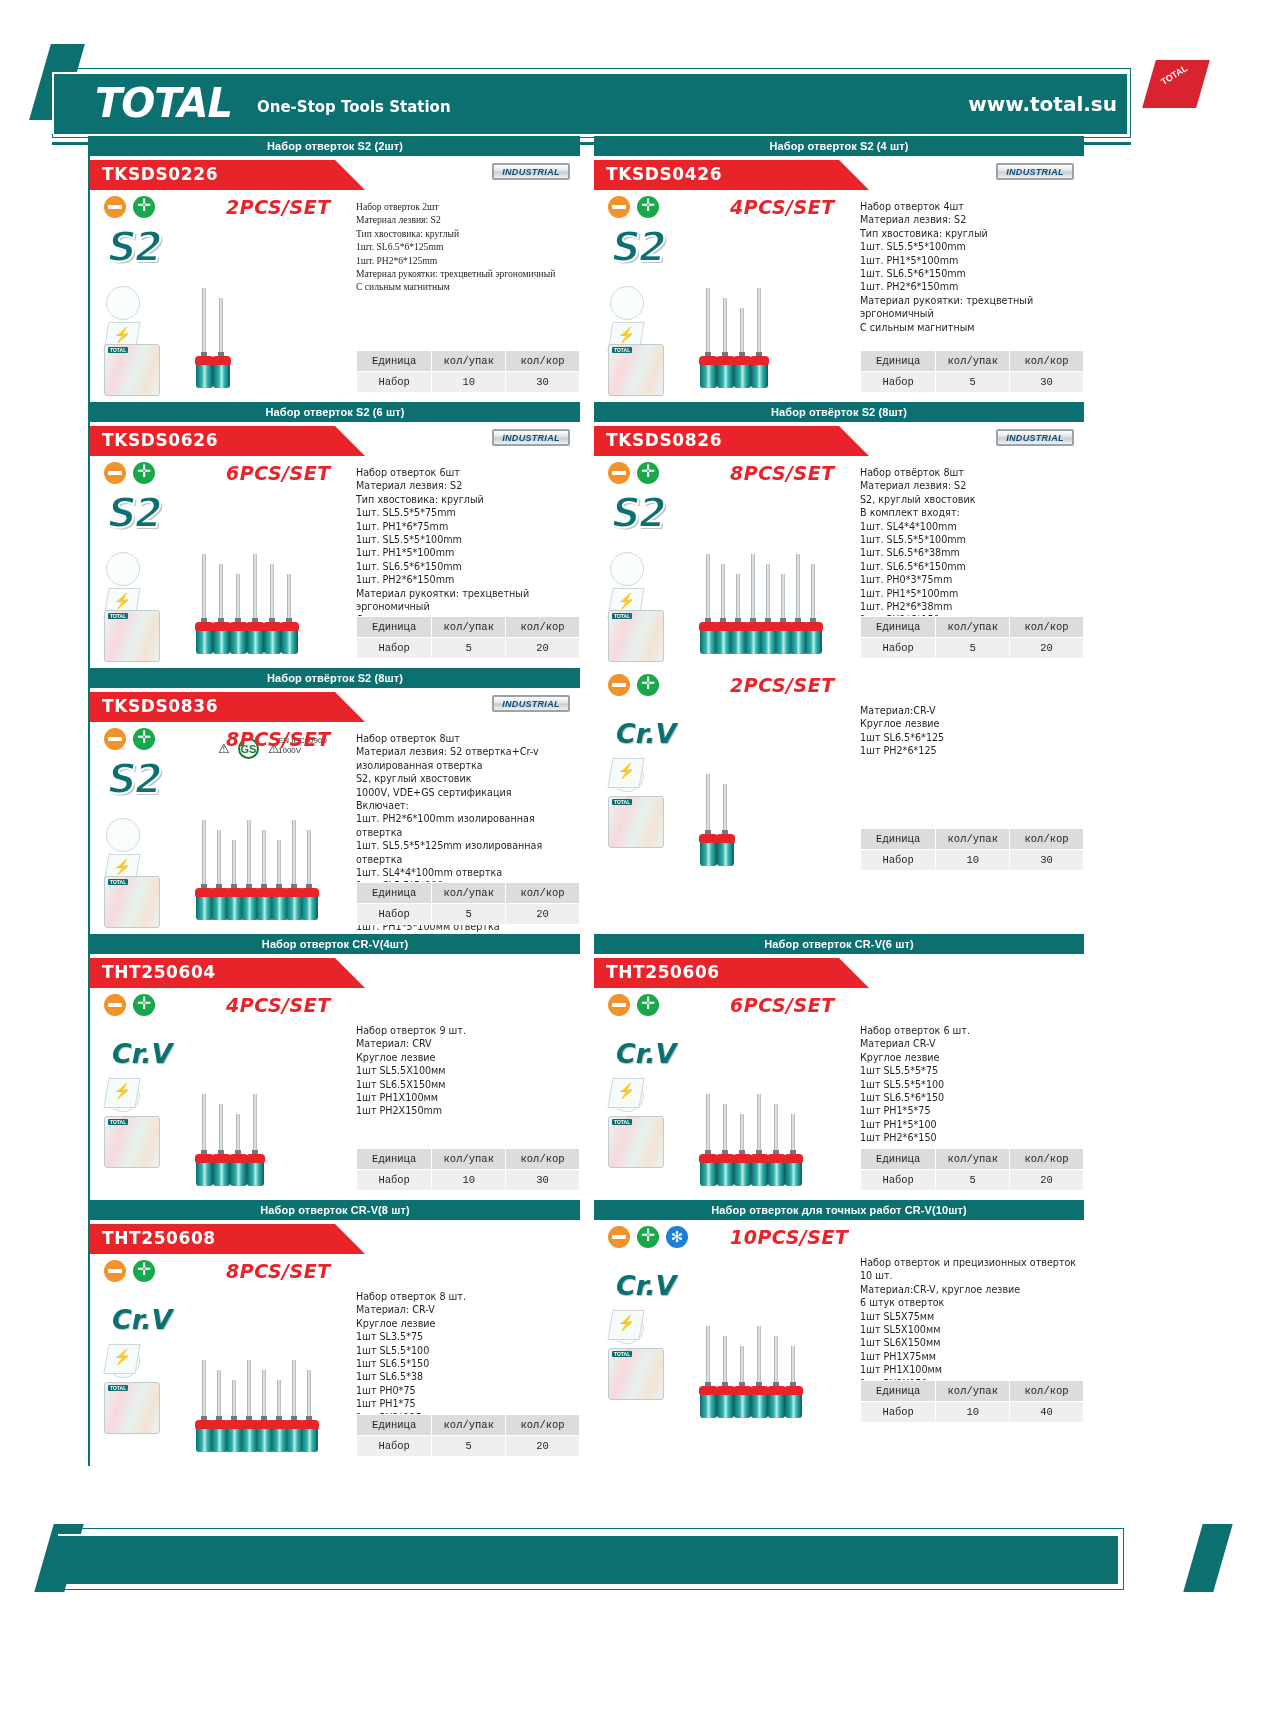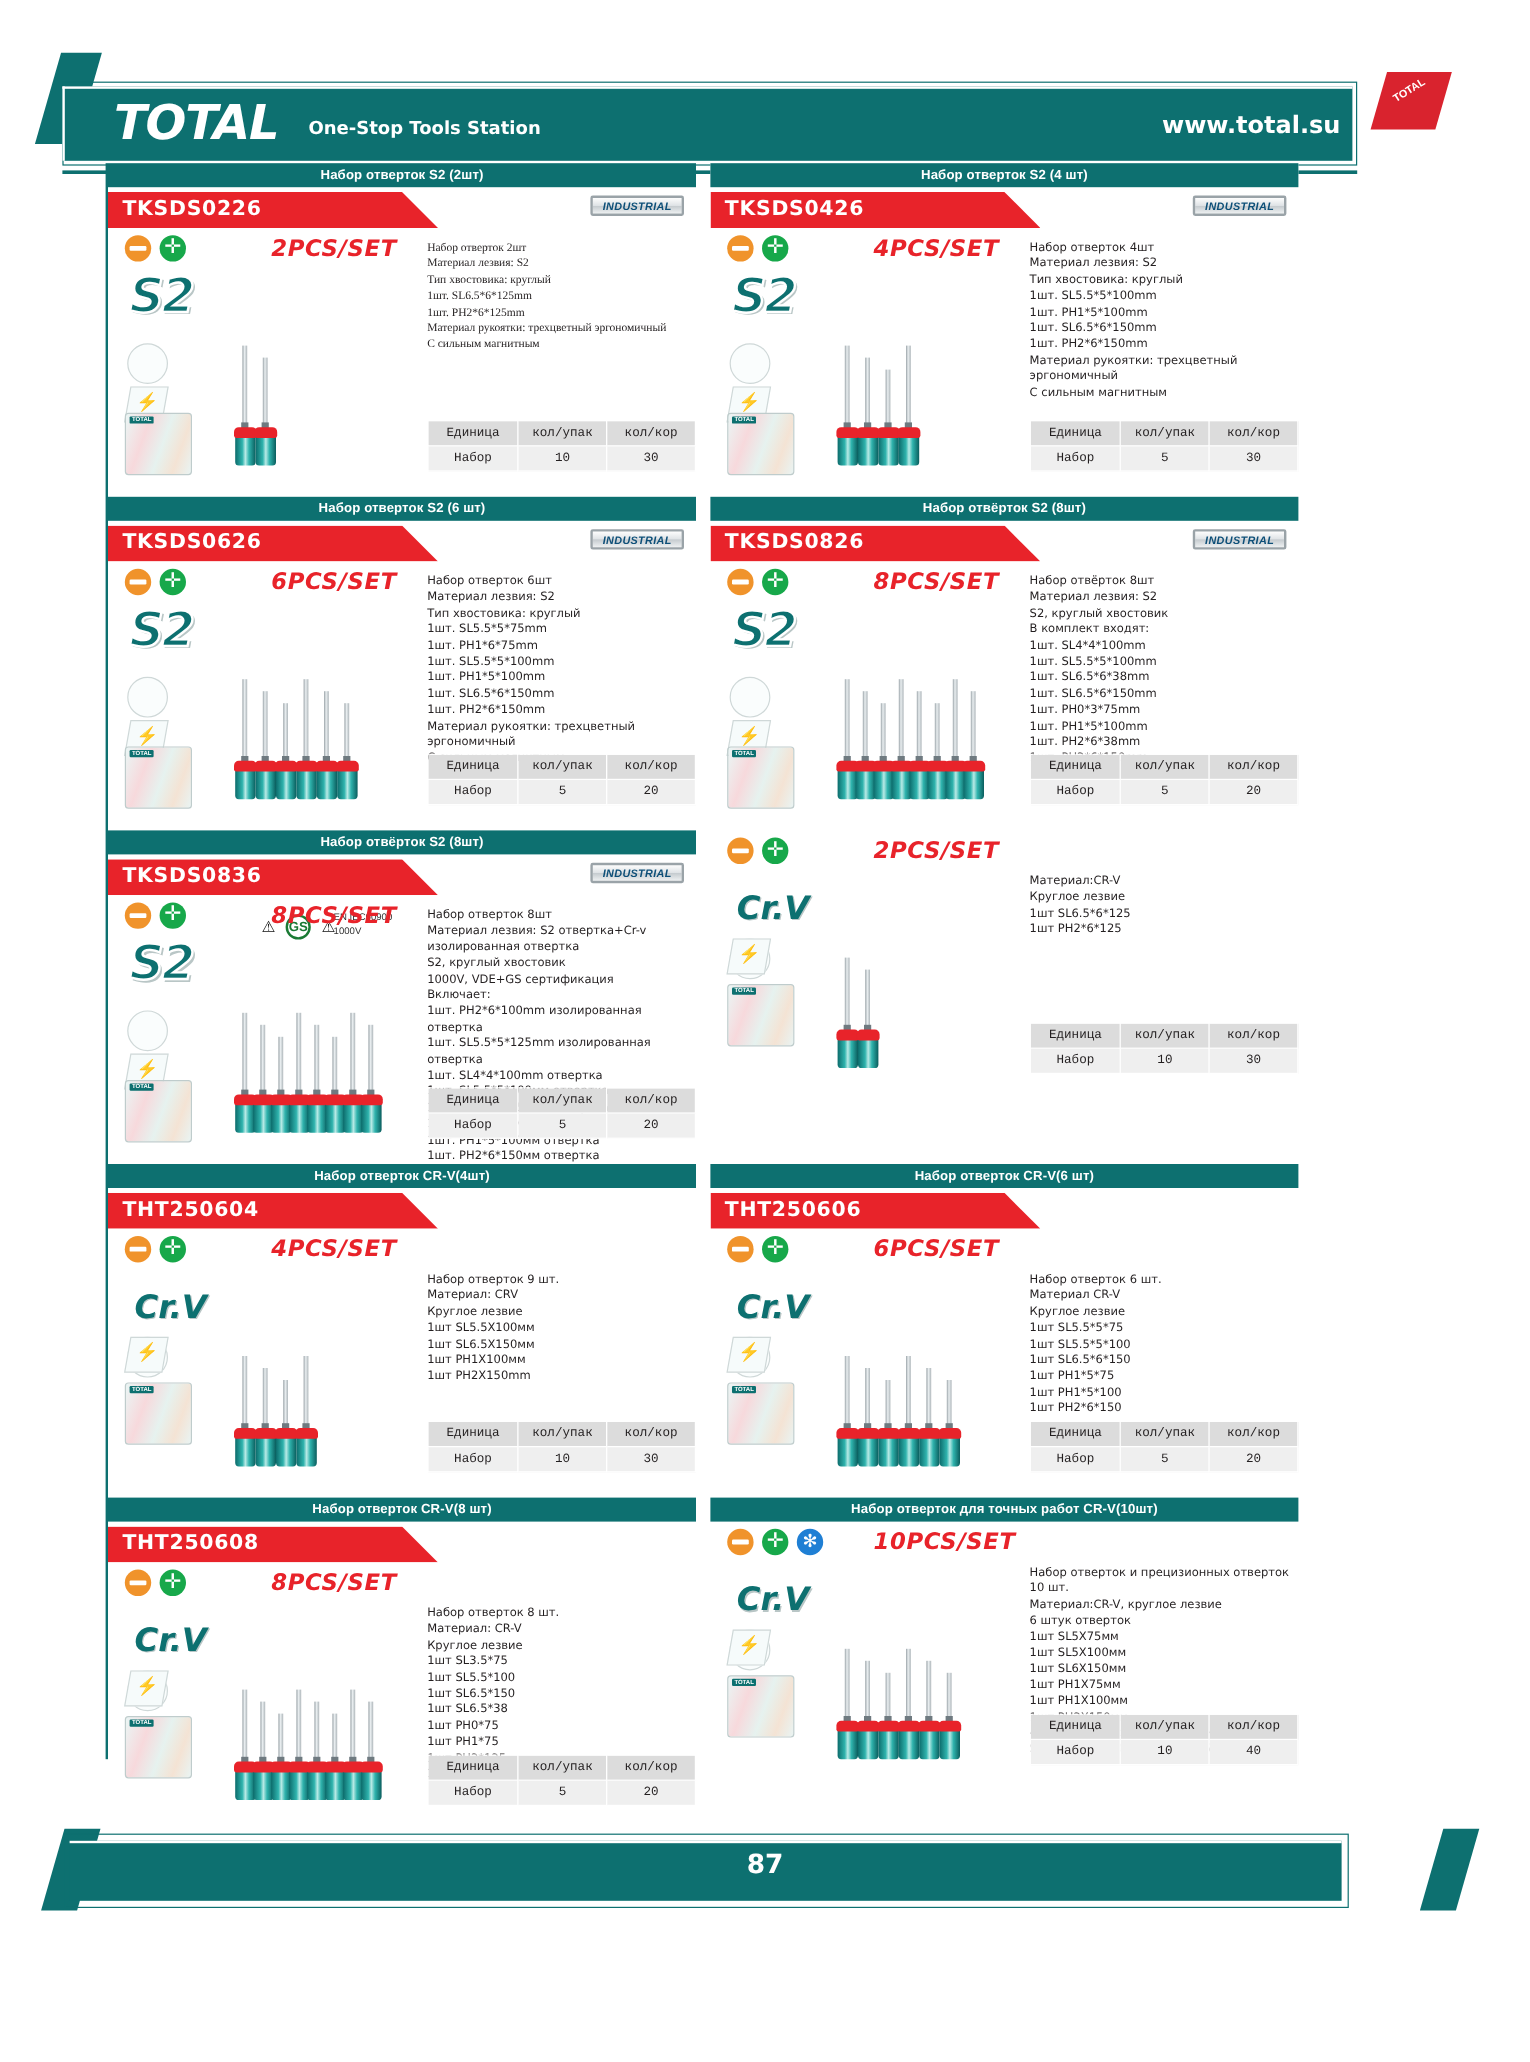--- a/index.html
+++ b/index.html
@@ -54,21 +54,20 @@
     background:#0d7070;
   }
 
   
   .grid {
     position:absolute; left:88px; top:136px;
     width:1100px; height:1330px;
     display:grid; grid-template-columns: 490px 490px;
     column-gap: 14px; row-gap: 0px;
     border-left:2px solid #0d7070;
-    gap:12px;
   }
   .card { position:relative; width:490px; height:266px; background:#fff; }
 
   .card-title {
     height:20px; background:#0d7070; color:#fff;
     font-size:11px; font-weight:bold; text-align:center; line-height:20px;
     letter-spacing:.1px;
   }
   .sku-row { position:relative; height:34px; }
   .sku-band {
@@ -1022,15 +1021,14 @@
           </table>
     </div>
       </div>
     </div>
 
   <div class="footer-wrap">
     <div class="ftr-skew-left"></div>
     <div class="ftr-outline"></div>
     <div class="ftr-bar"></div>
     <div class="ftr-skew-right"></div>
-    <div class="ftr-page">87</div>
   </div>
 </div>
 
 </body></html>

